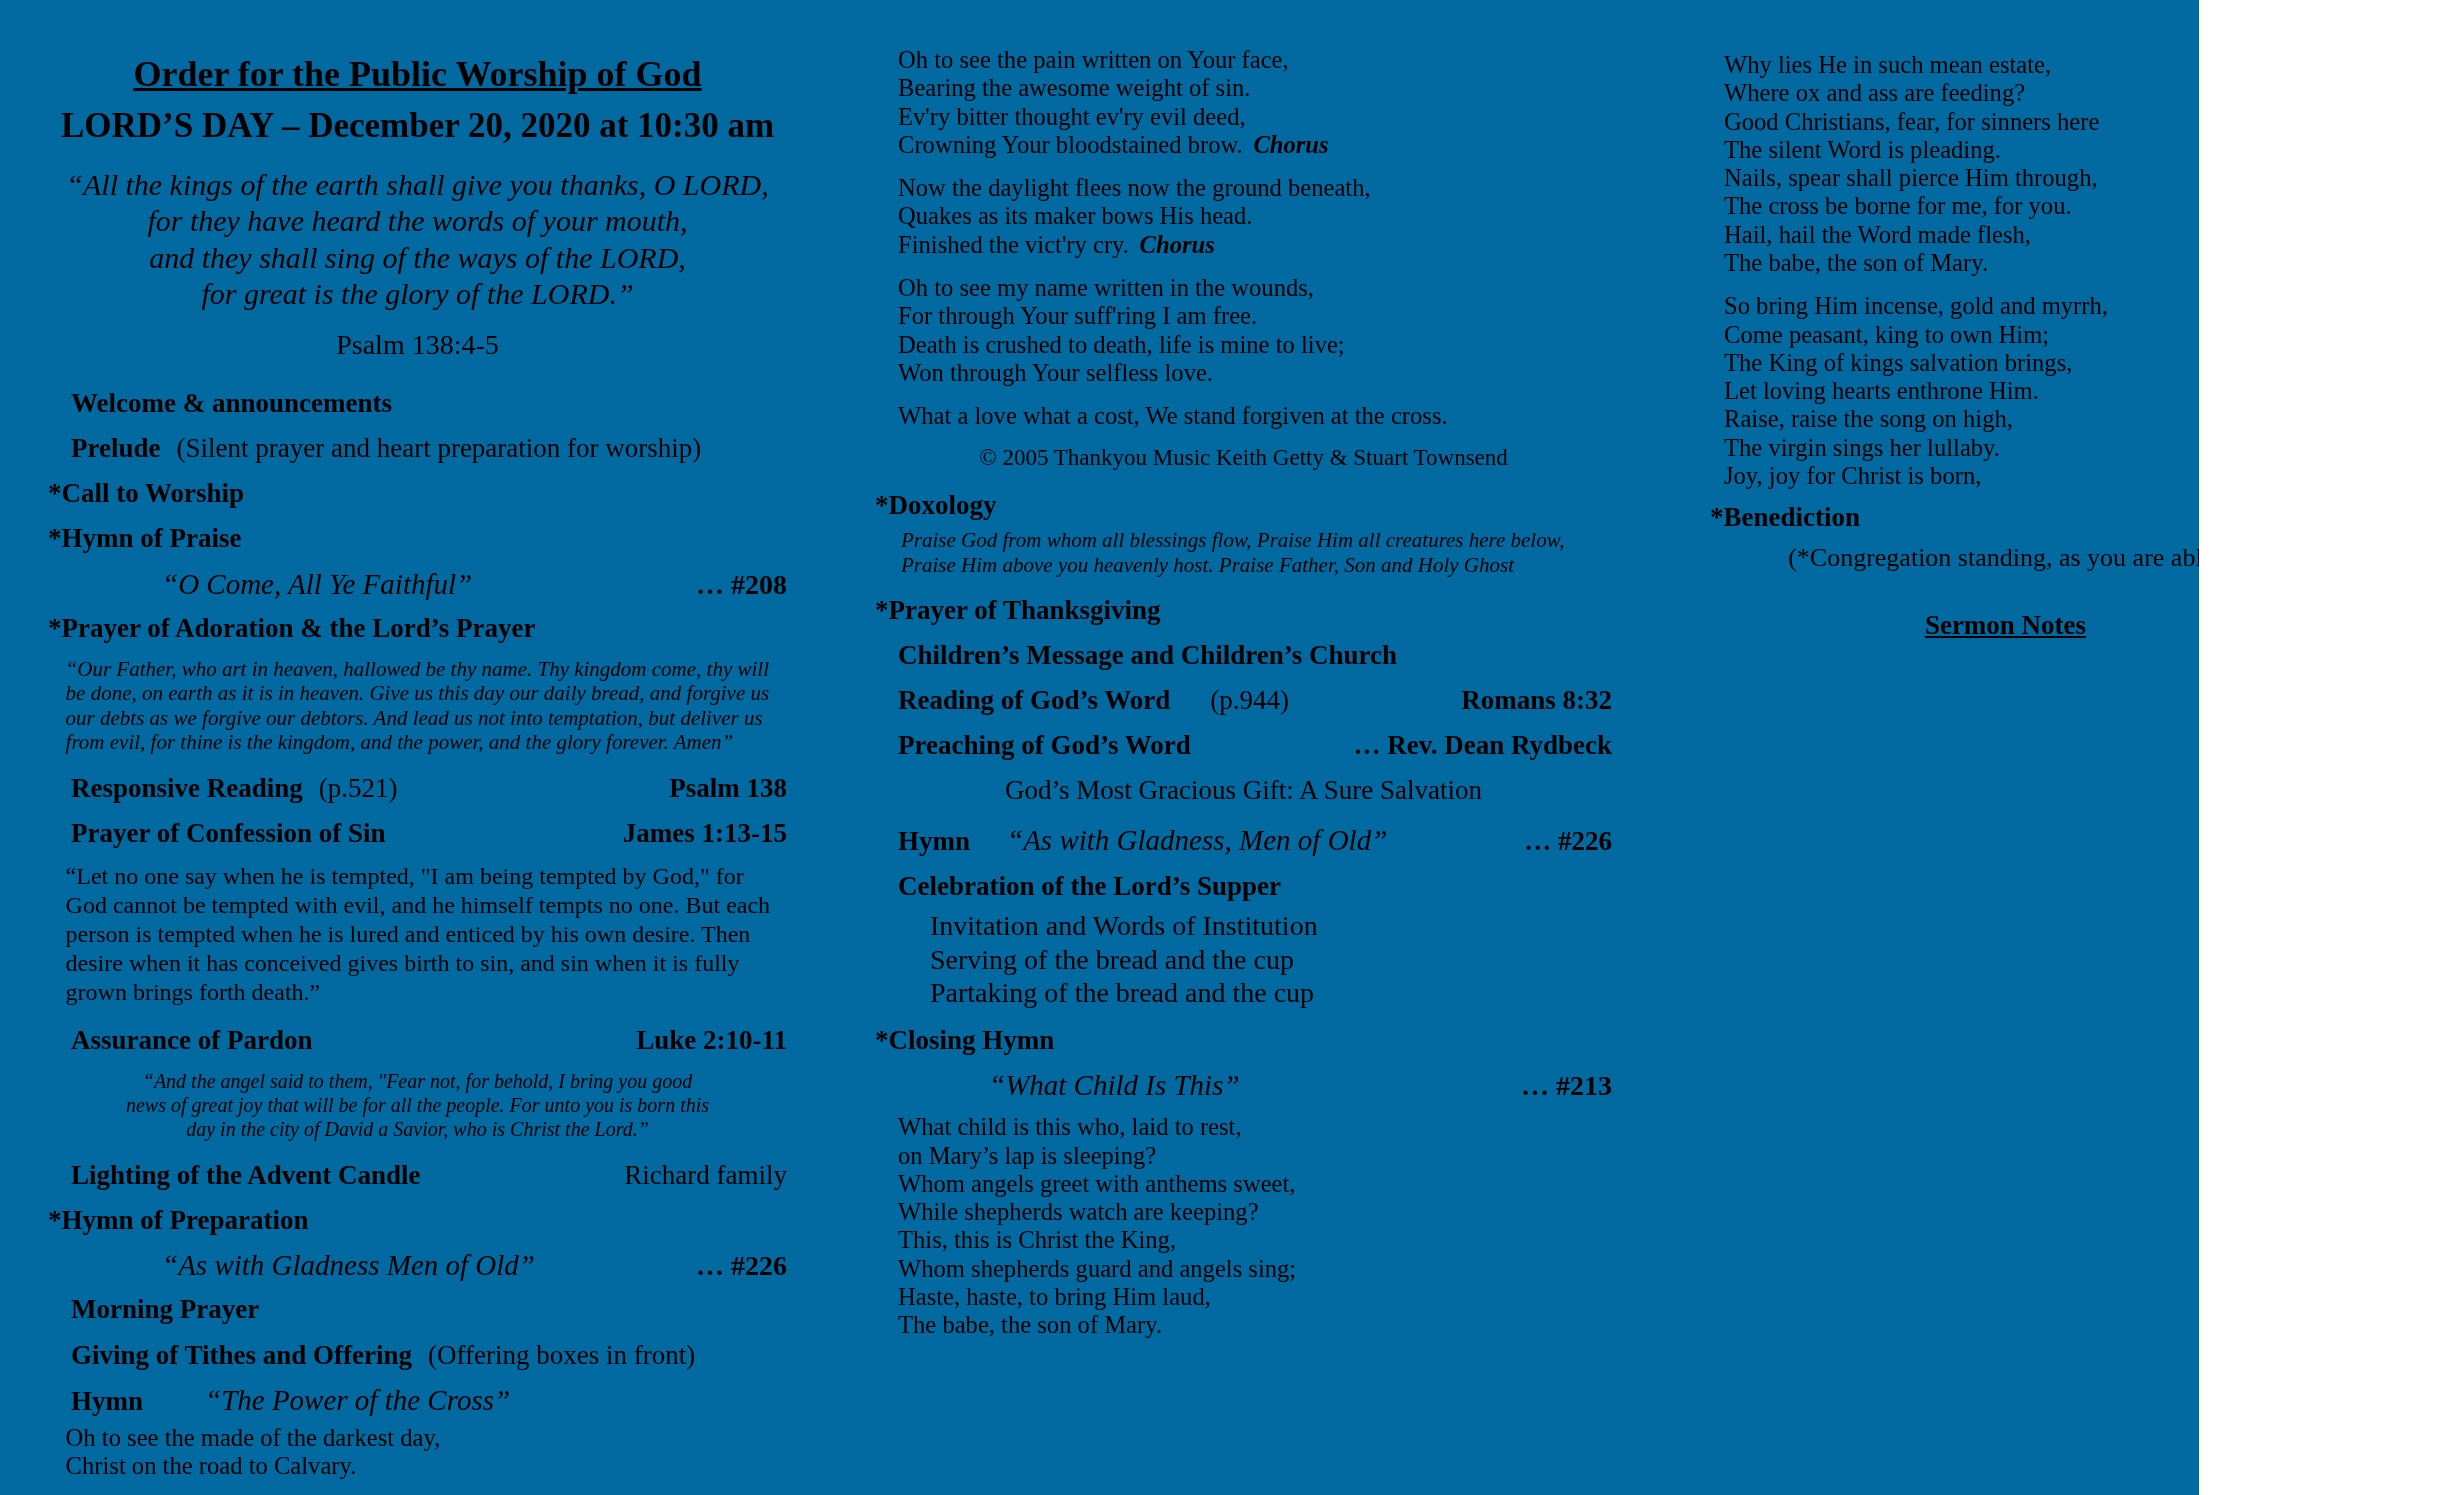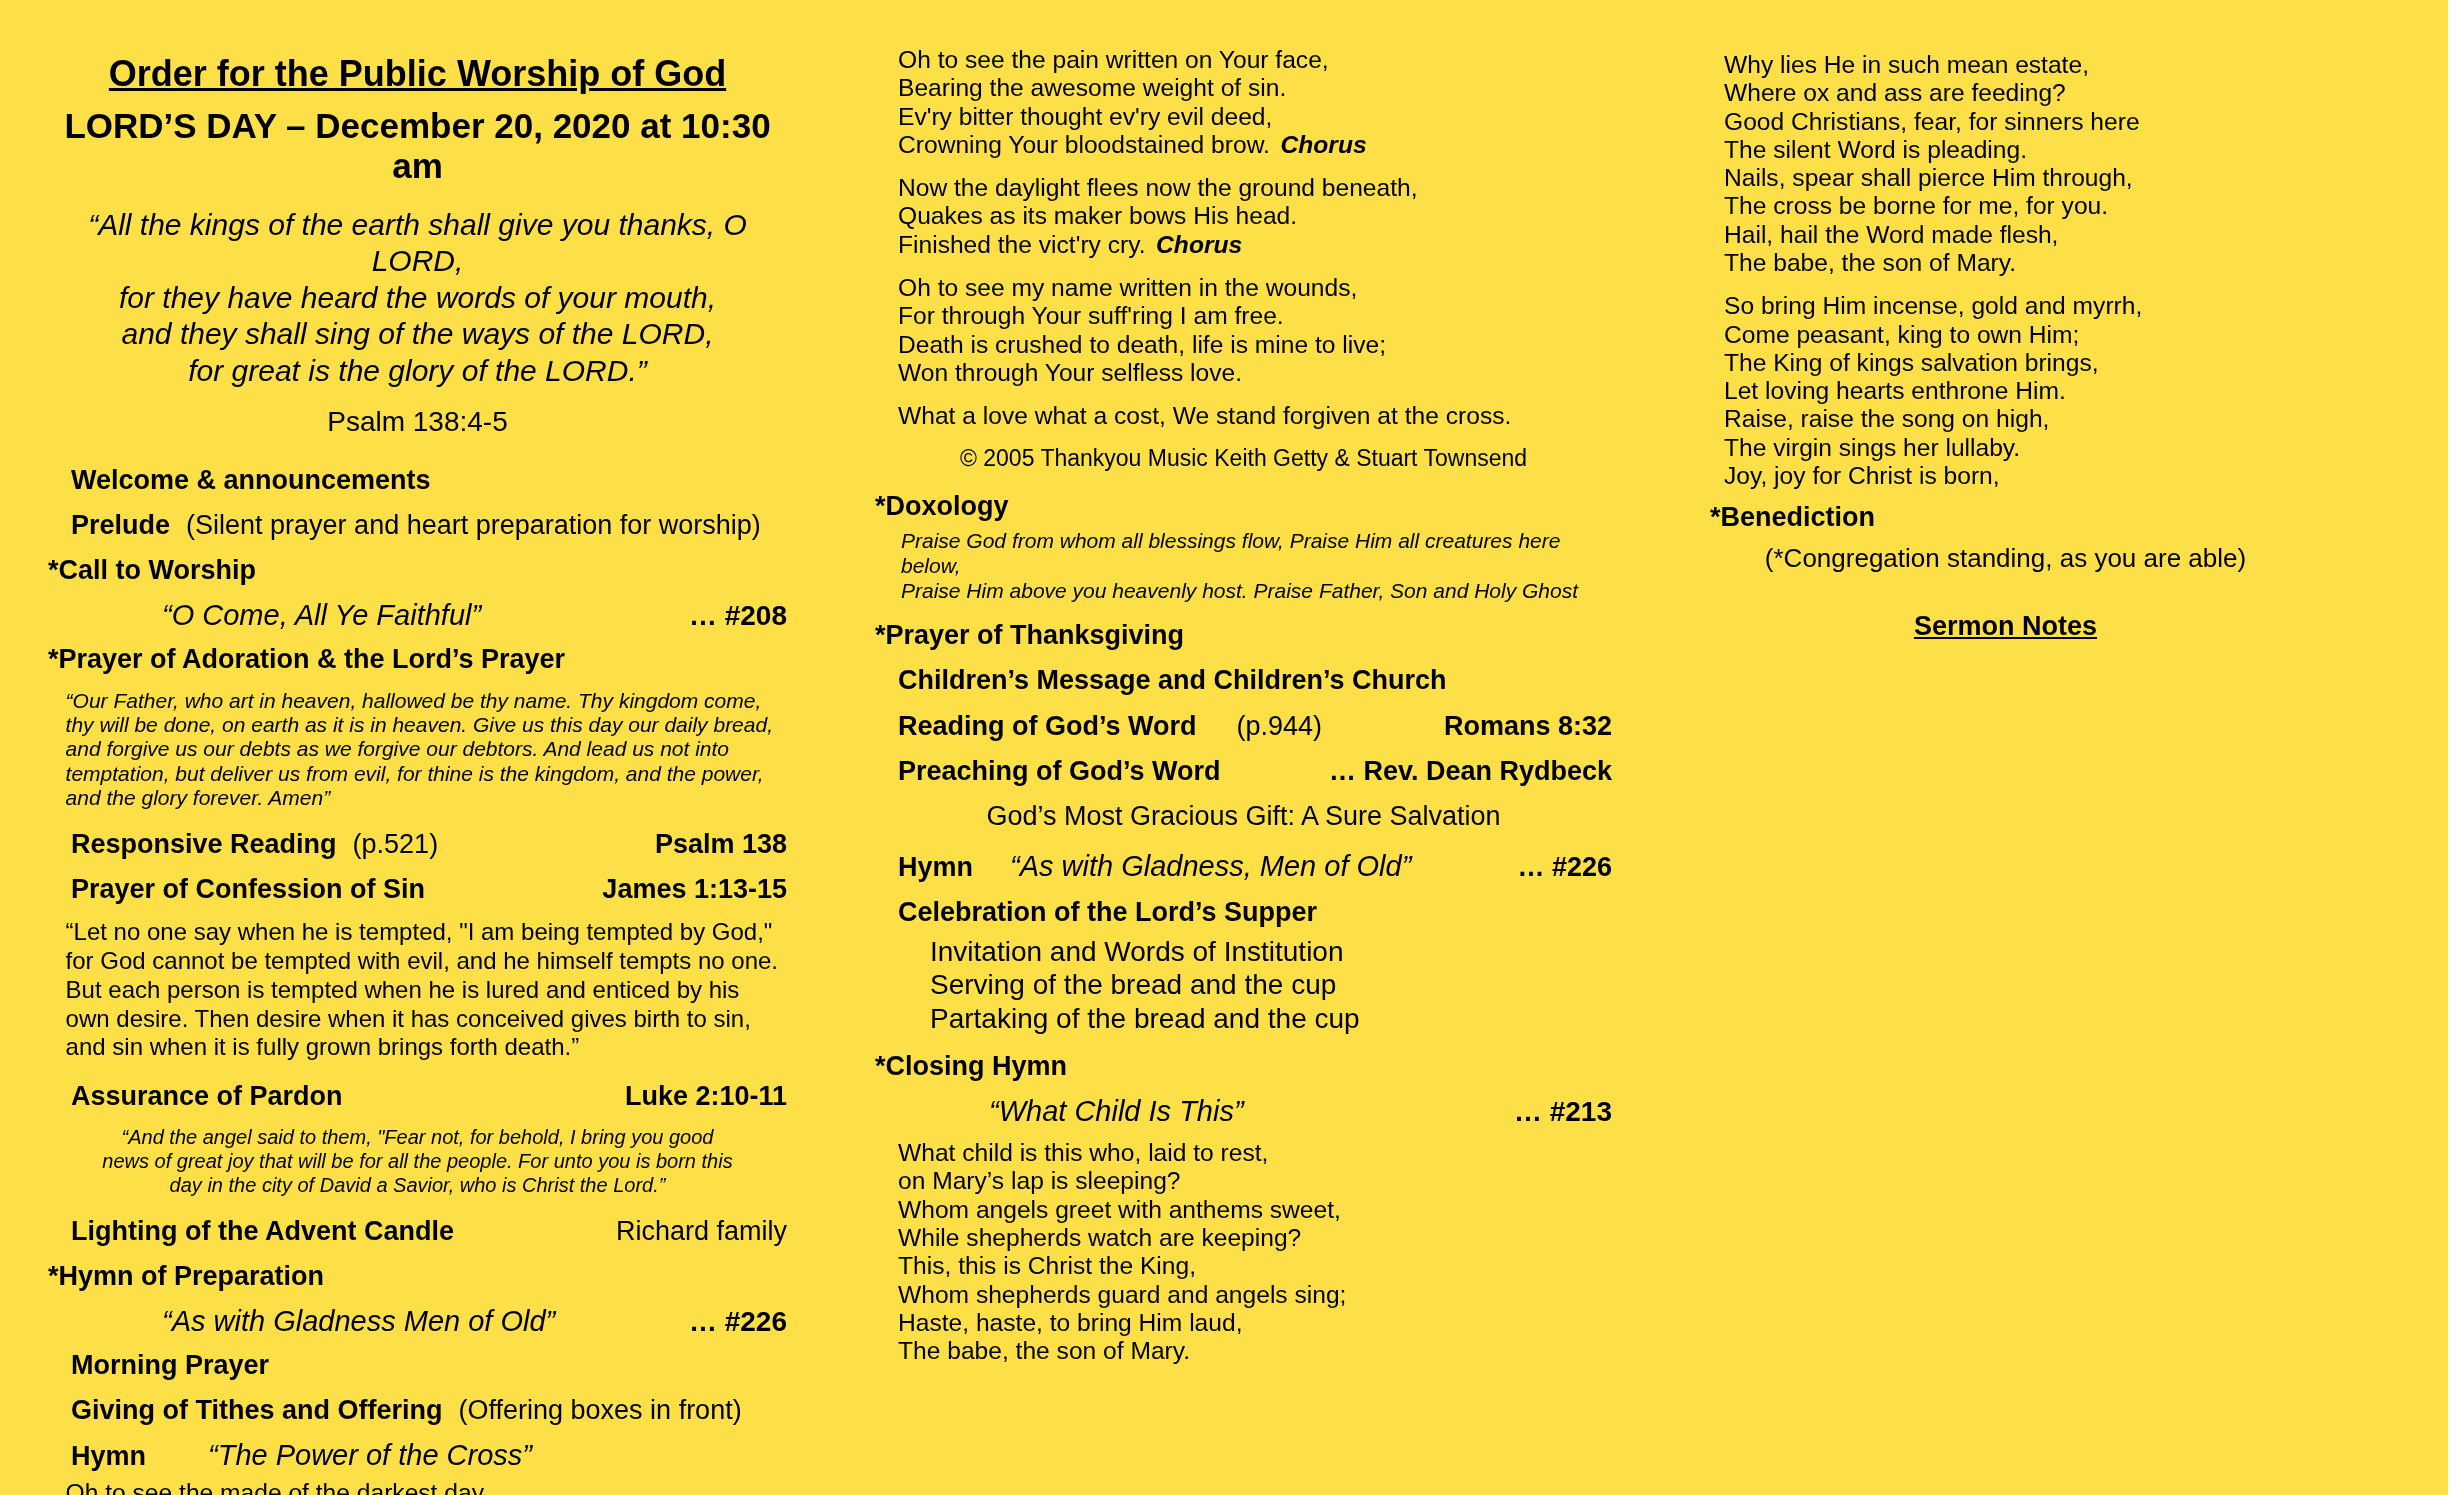--- a/index.html
+++ b/index.html
@@ -1,17 +1,17 @@
 <!DOCTYPE html>
 <html style="font-size:14px"><head>
 <meta charset="utf-8">
 <style>
   html,body{margin:0;padding:0;background:#ffffff;}
-  .page{position:relative;width:2448px;height:1495px;background:#fde047;color:#000;
-        font-family:Liberation Sans, sans-serif;overflow:hidden;}
+  .page{position:relative;width:2199px;height:1495px;background:#0369a1;color:#000;
+        font-family:Liberation Serif, serif;overflow:hidden;}
   .col{position:absolute;}
   .col1{left:48px;top:53px;width:739px;}
   .col2{left:875px;top:46px;width:737px;}
   .col3{left:1710px;top:51px;width:591px;}
 
   .title{font-size:36px;font-weight:bold;text-align:center;text-decoration:underline;margin-bottom:10.6px;}
   .subtitle{font-size:35px;font-weight:bold;text-align:center;margin-bottom:21px;}
   .quote{font-size:30px;font-style:italic;text-align:center;line-height:1.22;margin-bottom:16px;}
   .qref{font-size:28px;text-align:center;margin-bottom:26px;}
 
@@ -69,20 +69,21 @@
     <div class="qref">Psalm 138:4-5</div>
 
     <div class="h">Welcome &amp; announcements</div>
 
     <div class="h row">
       <span>Prelude</span>
       <span class="note">(Silent prayer and heart preparation for worship)</span>
     </div>
 
     <div class="h star">*Call to Worship</div>
+    <div class="h star">*Hymn of Praise</div>
 
     <div class="hymnrow">
       <span class="ht">“O Come, All Ye Faithful”</span>
       <span class="num">… #208</span>
     </div>
 
     <div class="h star">*Prayer of Adoration &amp; the Lord’s Prayer</div>
     <div class="smallital">“Our Father, who art in heaven, hallowed be thy name. Thy kingdom come, thy will be done, on earth as it is in heaven. Give us this day our daily bread, and forgive us our debts as we forgive our debtors. And lead us not into temptation, but deliver us from evil, for thine is the kingdom, and the power, and the glory forever. Amen”</div>
 
     <div class="h row">

